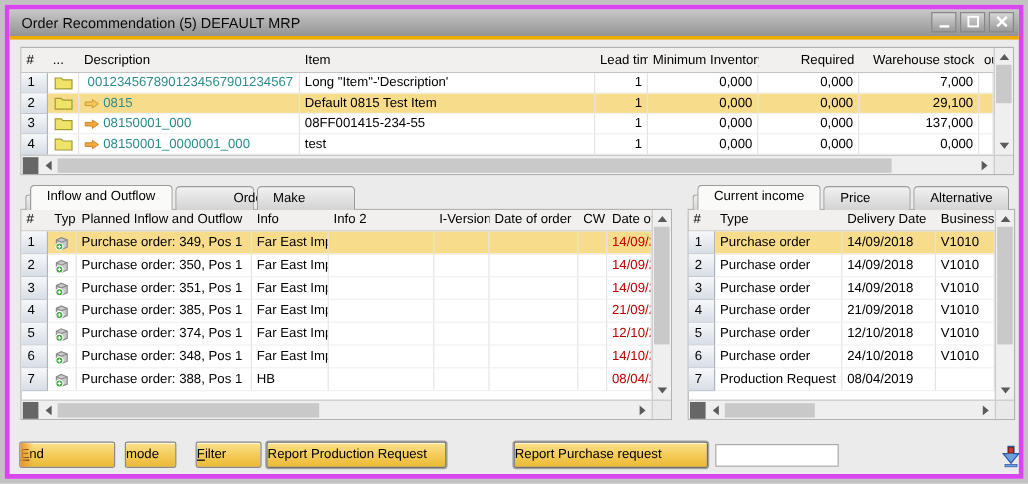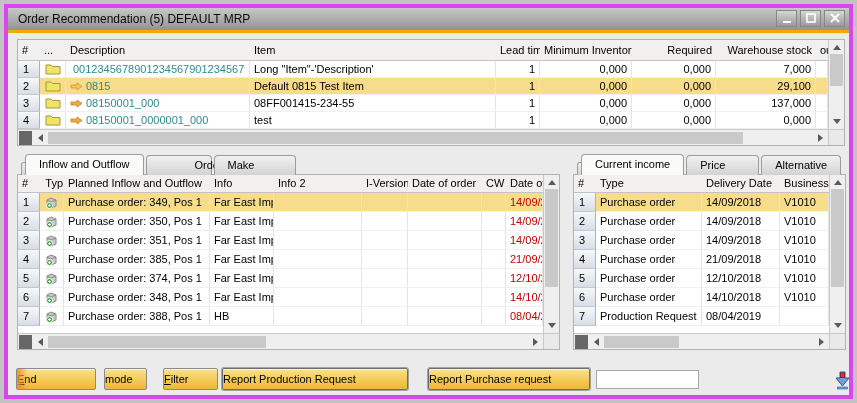--- a/index.html
+++ b/index.html
@@ -63,21 +63,21 @@
   .hthumb { height:12px; background:#C9C9C9; flex:none; }
   .vthumb { position:absolute; left:1px; right:1px; background:#C9C9C9; }
 
   
   .btn { position:absolute; top:360px; height:22px; border:1px solid #8A8A8A; border-radius:2px; background:linear-gradient(#FBE28C,#F3CA56 55%,#ECB935); text-align:left; line-height:20px; box-shadow:inset 0 1px 0 rgba(255,255,255,.65); overflow:hidden; }
   .btn-strong { border-color:#6E6E6E; box-shadow:0 0 0 1px #A2A2A2, inset 0 1px 0 rgba(255,255,255,.65); }
   #btn-end::before { content:""; position:absolute; left:0; top:0; bottom:0; width:11px; background:linear-gradient(90deg,#E9952E,rgba(243,202,86,0)); }
   #btn-end { left:8px; width:80px; }
   #btn-mode { left:96px; width:43px; }
   #btn-filter { left:155px; width:55px; }
-  #btn-report-prod { left:214px; width:186px; }
+  #btn-report-prod { left:214px; width:150px; }
   #btn-report-purch { left:420px; width:162px; }
   #footer-input { position:absolute; left:588px; top:362px; width:103px; height:19px; border:1px solid #A9A9A9; background:#FFFFFF; font-family:"Liberation Sans", sans-serif; font-size:11px; padding:0 3px; }
   #bottom-icon { position:absolute; left:826px; top:362px; width:17px; height:21px; }
   u { text-decoration:underline; }
 </style>
 </head>
 <body>
 
 <div class="window">
 
@@ -426,21 +426,21 @@
     </div>
     <div class="row g3">
       <div class="num-cell">5</div>
       <div class="cell">Purchase order</div>
       <div class="cell">12/10/2018</div>
       <div class="cell">V1010</div>
     </div>
     <div class="row g3">
       <div class="num-cell">6</div>
       <div class="cell">Purchase order</div>
-      <div class="cell">14/10/2018</div>
+      <div class="cell">24/10/2018</div>
       <div class="cell">V1010</div>
     </div>
     <div class="row g3">
       <div class="num-cell">7</div>
       <div class="cell">Production Request</div>
       <div class="cell">08/04/2019</div>
       <div class="cell"></div>
     </div>
 
     <div class="vscroll">

